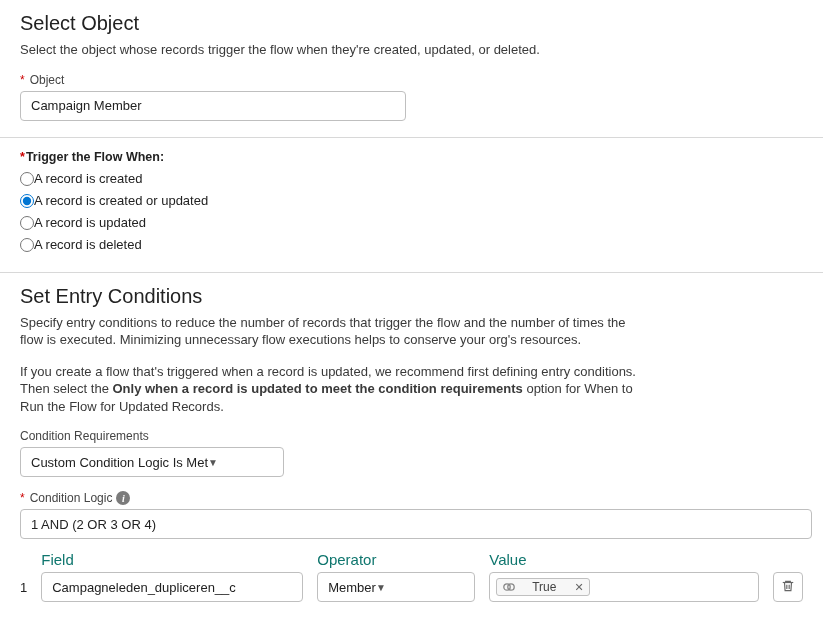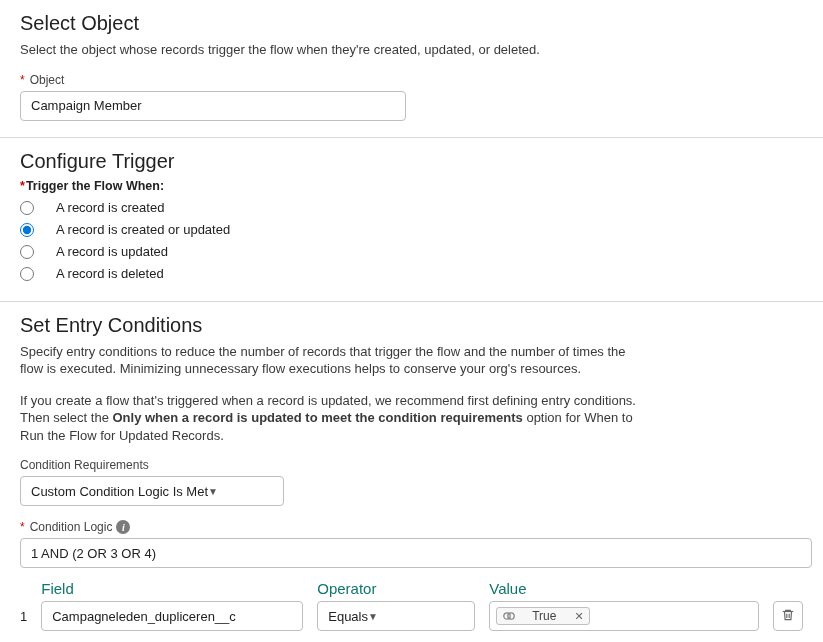--- a/index.html
+++ b/index.html
@@ -48,21 +48,21 @@
     font-size: 13px;
     color: #222;
     background: #fff;
     outline: none;
   }
   .object-input { width: 386px; }
   .radio-group { margin-top: 4px; }
   .radio-row {
     display: flex;
     align-items: center;
-    gap: 22px;
+    gap: 0;
     font-size: 13px;
     color: #222;
     cursor: pointer;
     line-height: 22px;
   }
   .radio-row input[type="radio"] { width: 14px; height: 14px; accent-color: #0176d3; margin: 0; }
   .select-box {
     display: flex;
     align-items: center;
     cursor: pointer;
@@ -142,21 +142,20 @@
   <h2 class="section-title">Select Object</h2>
   <p class="desc">Select the object whose records trigger the flow when they're created, updated, or deleted.</p>
   <div class="label-row">
     <span class="req">*</span>
     <span>Object</span>
   </div>
   <input type="text" class="object-input" value="Campaign Member" style="">
 </div>
 
 <div class="section divider">
-  <h2 class="section-title">Configure Trigger</h2>
   <div class="trigger-label">
     <span class="req">*</span><span>Trigger the Flow When:</span>
   </div>
   <div class="radio-group">
     <label class="radio-row">
       <input type="radio" name="trig" style="">
       <span>A record is created</span>
     </label>
     <label class="radio-row">
       <input type="radio" name="trig" checked="" style="">
@@ -199,21 +198,21 @@
     <div class="cond-num">1</div>
 
     <div class="field-col">
       <div class="col-label">Field</div>
       <input type="text" class="field-input" value="Campagneleden_dupliceren__c" style="">
     </div>
 
     <div class="field-col">
       <div class="col-label">Operator</div>
       <div class="select-box operator-select">
-        <span>Equals</span>
+        <span>Member</span>
         <span class="chev">▼</span>
       </div>
     </div>
 
     <div class="field-col">
       <div class="col-label">Value</div>
       <div class="value-box">
         <span class="pill">
           <span class="bool-icon">
             <svg width="14" height="14" viewBox="0 0 14 14">

